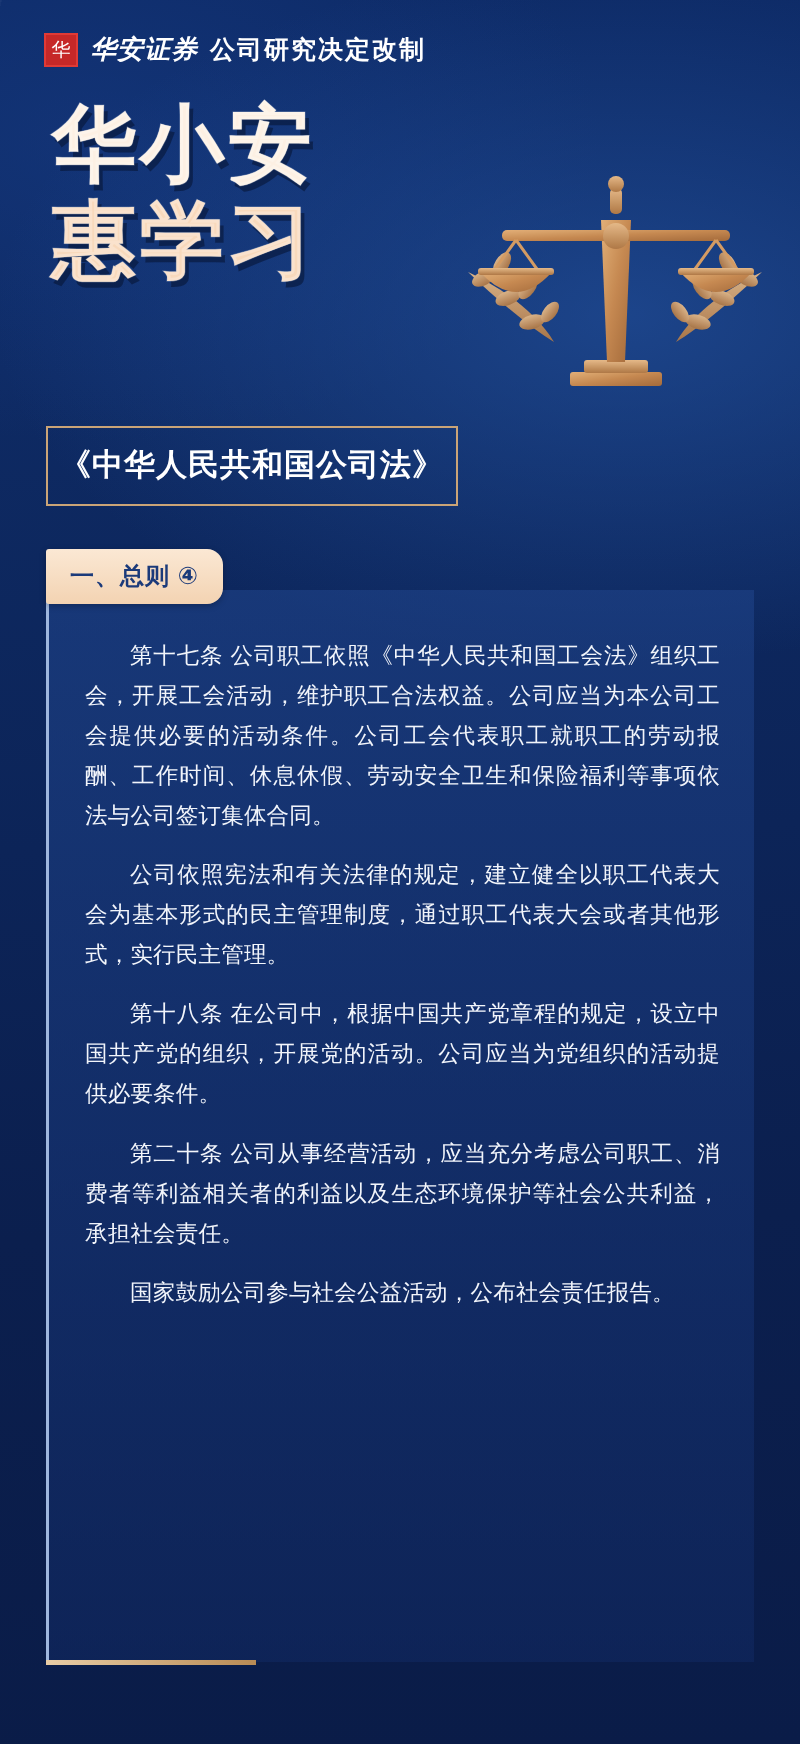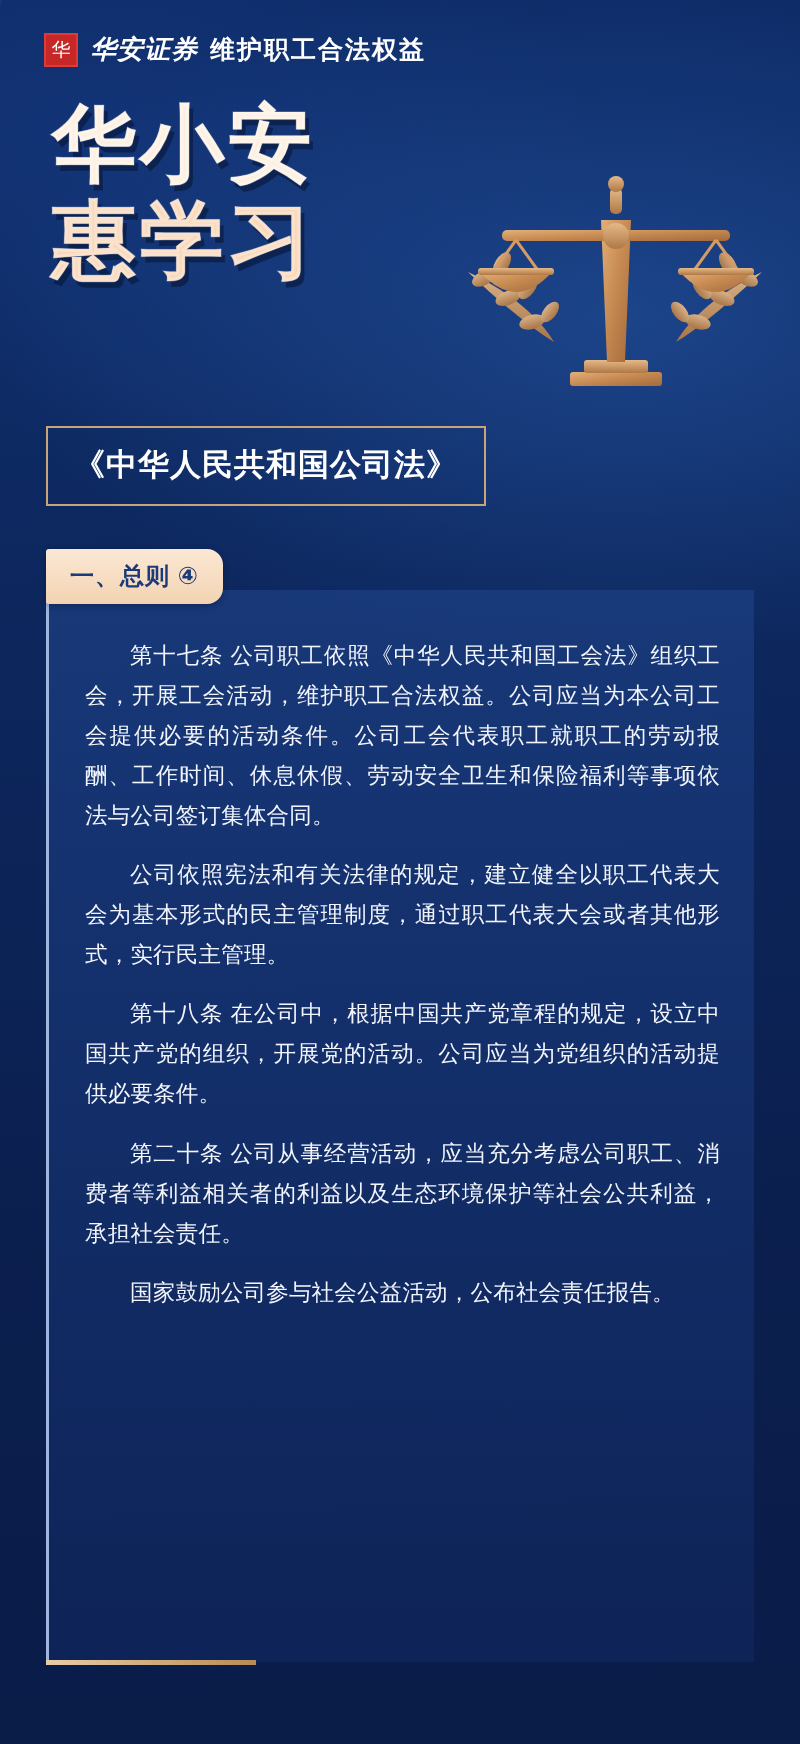--- a/index.html
+++ b/index.html
@@ -94,21 +94,21 @@
     top: 160px; right: 20px;
     width: 330px; height: 250px;
     z-index: 4;
     opacity: .98;
   }
 
   
   .law-box {
     position: absolute;
     top: 426px; left: 46px;
-    padding: 16px 26px 18px;
+    padding: 16px 12px 18px;
     border: 2px solid #caa477;
     z-index: 6;
   }
   .law-box-text {
     color: #ffffff;
     font-size: 31px;
     font-weight: bold;
     letter-spacing: 1px;
     white-space: nowrap;
   }
@@ -161,21 +161,21 @@
 </head>
 <body>
 
 <div class="poster">
 
   <div class="brand">
     <div class="brand-mark">
       <span>华</span>
     </div>
     <div class="brand-name">华安证券</div>
-    <div class="brand-sub">维护职工合法权益</div>
+    <div class="brand-sub">公司研究决定改制</div>
   </div>
 
   <div class="hero-title">
     <div class="hero-line l1">华小安</div>
     <div class="hero-line l2">惠学习</div>
   </div>
 
   <svg class="scales" viewBox="0 0 330 250" aria-hidden="true">
     <defs>
       <linearGradient id="gold" x1="0" y1="0" x2="1" y2="1">

